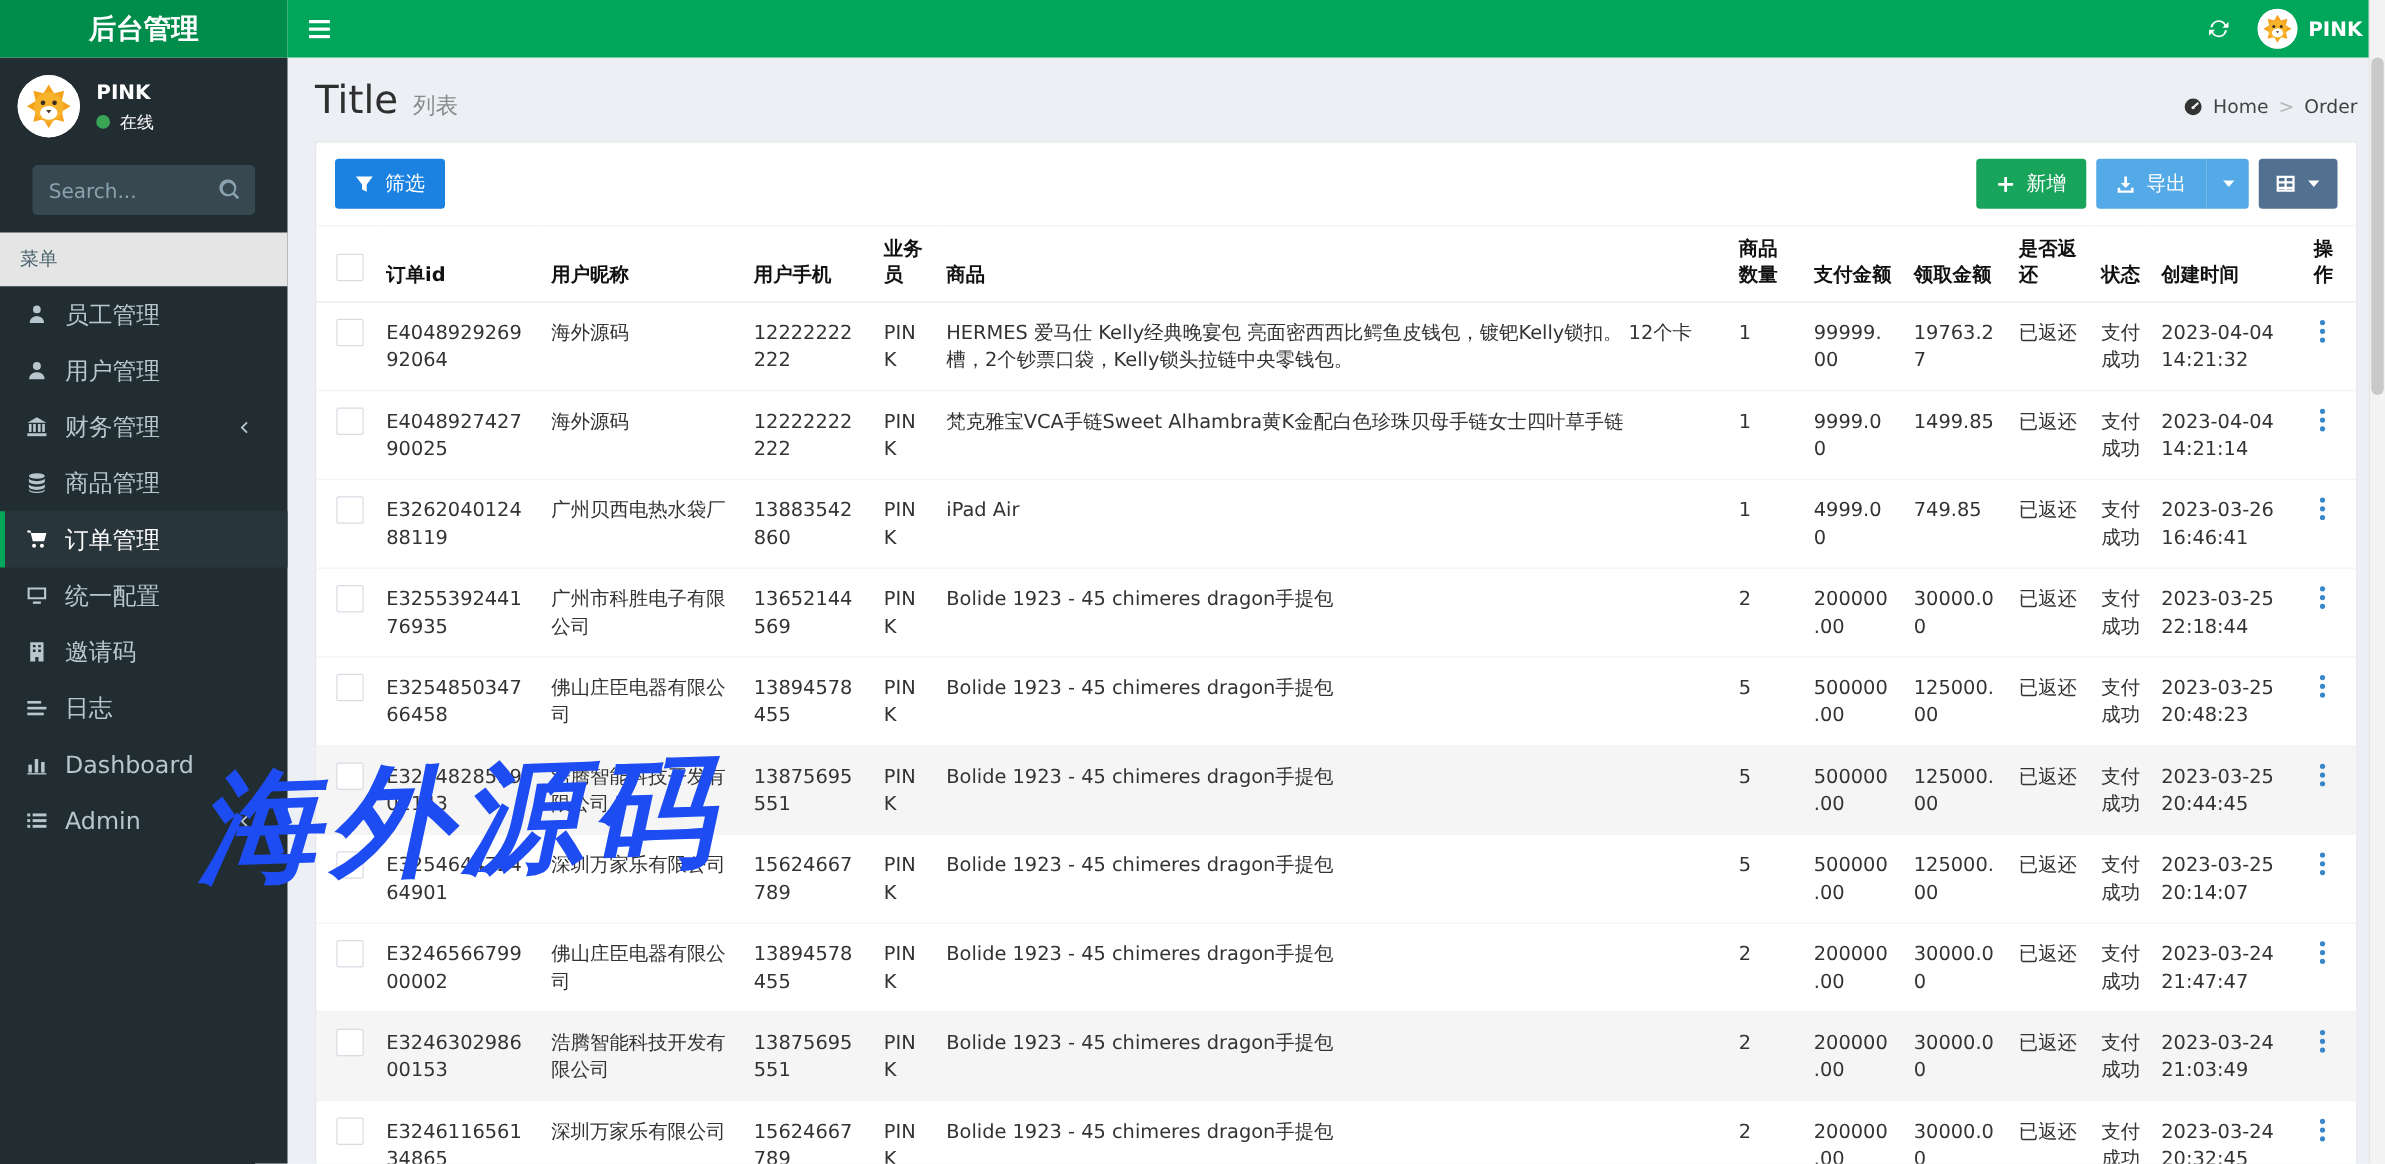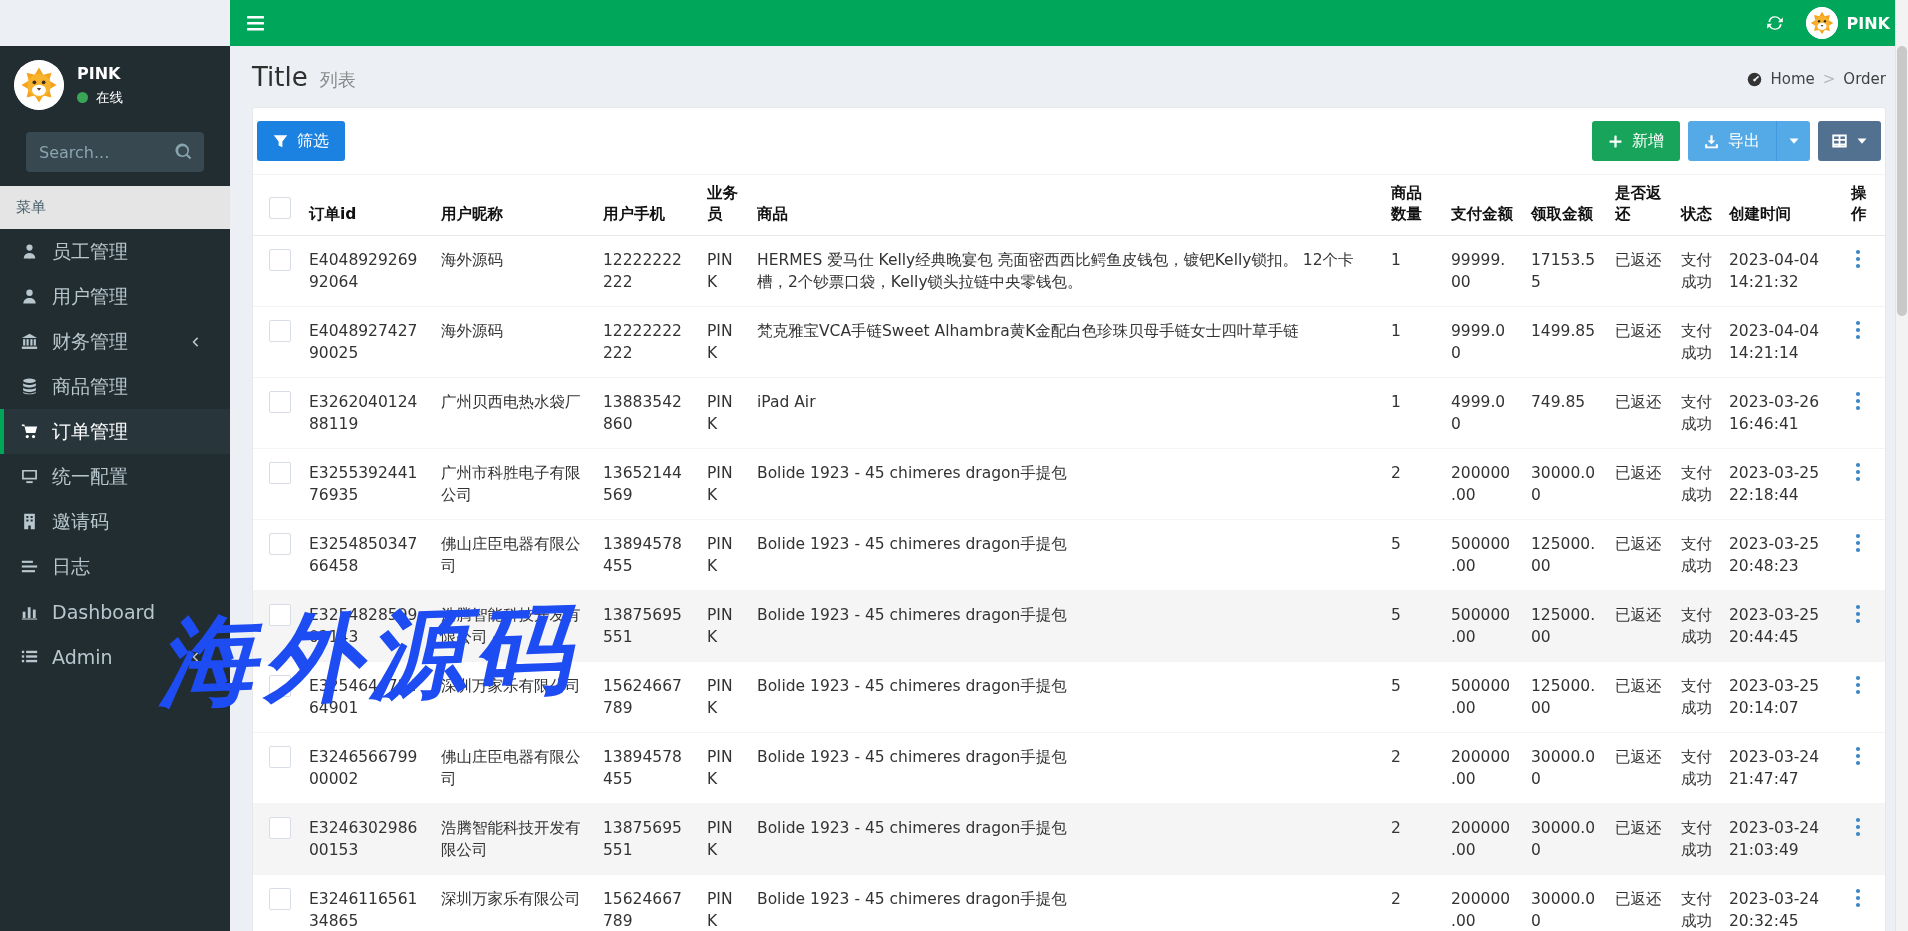--- a/index.html
+++ b/index.html
@@ -42,30 +42,30 @@
   .menu-item { display:flex; align-items:center; height:45px; padding:0 16px; color:#b8c7ce;
                font-size:19px; cursor:pointer; border-left:4px solid transparent; }
   .menu-item .icon { width:19px; height:17px; margin-right:13px; flex:none; }
   .menu-item.active { background:#28363c; color:#fff; border-left-color:#00a65a; }
   .menu-item .chev { margin-left:auto; width:12px; height:14px; color:#b8c7ce; }
 
   
   .main { position:absolute; left:230px; right:0; top:46px; bottom:0; overflow:hidden; }
   .page-header { display:flex; align-items:flex-end; justify-content:space-between; padding:16px 22px 15px; }
   .page-title-wrap { display:flex; align-items:baseline; gap:12px; }
-  .page-title { font-size:26px; color:#2f2f2f; font-weight:400; }
+  .page-title { font-size:31px; color:#2f2f2f; font-weight:400; }
   .page-subtitle { font-size:18px; color:#8a8a8a; }
   .breadcrumb { display:flex; align-items:center; gap:8px; font-size:15px; padding-bottom:4px; }
   .breadcrumb .icon { width:15px; height:15px; color:#333; }
   .crumb-home { color:#444; cursor:pointer; }
   .crumb-sep { color:#b8b8b8; }
   .crumb-current { color:#404040; }
 
   .card { margin:0 22px; background:#fff; border:1px solid #e7e7e7; border-radius:3px; }
-  .card-toolbar { display:flex; align-items:center; justify-content:space-between; padding:13px 4px; }
+  .card-toolbar { display:flex; align-items:center; justify-content:space-between; padding:13px 15px; }
   .btn { display:inline-flex; align-items:center; gap:9px; border:none; border-radius:3px; color:#fff;
          font-size:16px; font-family:inherit; padding:0 16px; height:40px; cursor:pointer; }
   .btn .icon { width:15px; height:15px; }
   .btn-filter { background:#1b82e2; }
   .btn-add { background:#18a45a; }
   .btn-group { display:inline-flex; }
   .btn-export { background:#54a9e7; border-radius:3px 0 0 3px; }
   .btn-export-caret { background:#54a9e7; border-radius:0 3px 3px 0; border-left:1px solid #419ade;
          width:34px; height:40px; display:inline-flex; align-items:center; justify-content:center; color:#fff; cursor:pointer; }
   .btn-export-caret .icon, .btn-cols .caret { width:12px; height:10px; }
@@ -93,20 +93,23 @@
         border-left:1px solid #e4e4e4; z-index:70; }
   .scrollbar .thumb { position:absolute; top:46px; left:1px; width:10px; height:270px;
         background:#c9c9c9; border-radius:5px; cursor:pointer; }
 </style>
 </head>
 <body>
 
 <div class="app">
 
   <div class="topbar">
+    <div class="logo">
+      <span>后台管理</span>
+    </div>
     <div class="navbar">
       <span class="nav-toggle">
         <i class="icon">
             <svg xmlns="http://www.w3.org/2000/svg" viewBox="0 0 16 14" fill="currentColor">
               <rect y="0" width="16" height="2.4" rx="0.6"></rect>
               <rect y="5.6" width="16" height="2.4" rx="0.6"></rect>
               <rect y="11.2" width="16" height="2.4" rx="0.6"></rect>
             </svg>
           </i>
       </span>
@@ -398,21 +401,21 @@
         <tbody id="tbody">
             <tr class="">
               <td><span class="checkbox"></span></td>
               <td>E404892926992064</td>
               <td>海外源码</td>
               <td>12222222222</td>
               <td>PINK</td>
               <td>HERMES 爱马仕 Kelly经典晚宴包 亮面密西西比鳄鱼皮钱包，镀钯Kelly锁扣。 12个卡槽，2个钞票口袋，Kelly锁头拉链中央零钱包。</td>
               <td>1</td>
               <td>99999.00</td>
-              <td>17153.55</td>
+              <td>19763.27</td>
               <td>已返还</td>
               <td>支付成功</td>
               <td>2023-04-04 14:21:32</td>
               <td><i class="icon dots">
                   <svg xmlns="http://www.w3.org/2000/svg" viewBox="0 0 12 20" fill="currentColor">
                     <circle cx="6" cy="3" r="2.1"></circle>
                     <circle cx="6" cy="10" r="2.1"></circle>
                     <circle cx="6" cy="17" r="2.1"></circle>
                   </svg>
                 </i></td>

